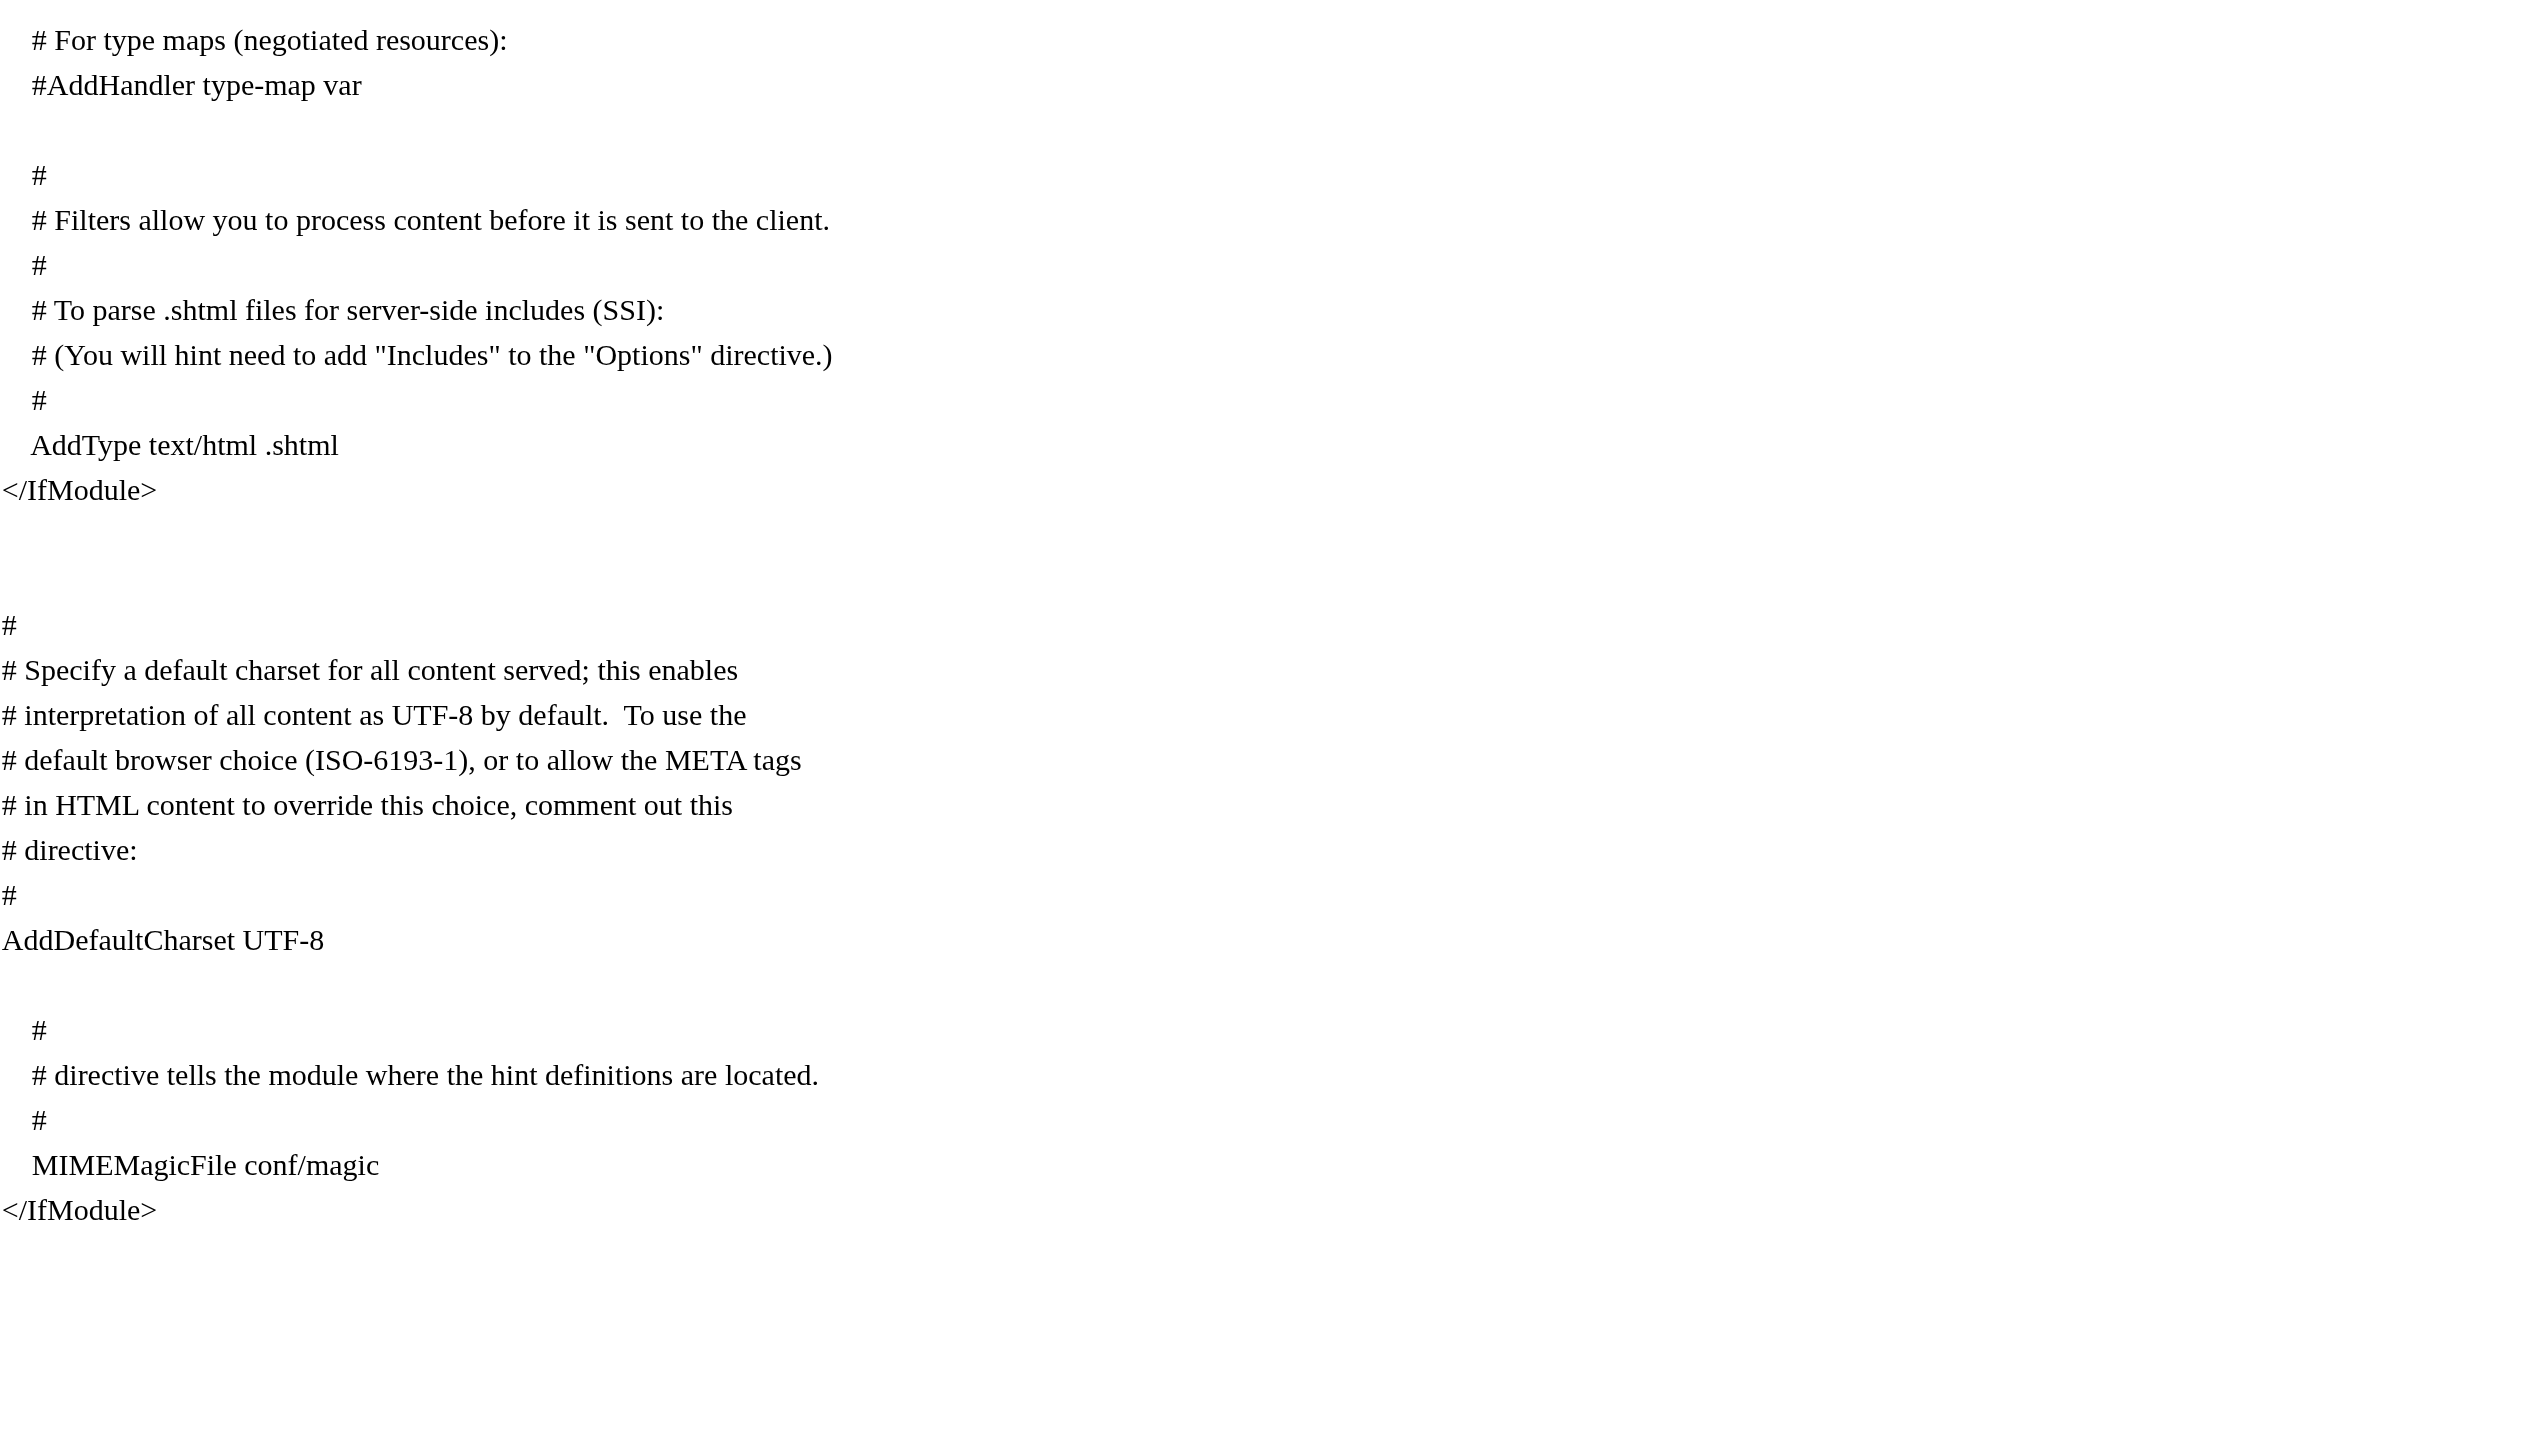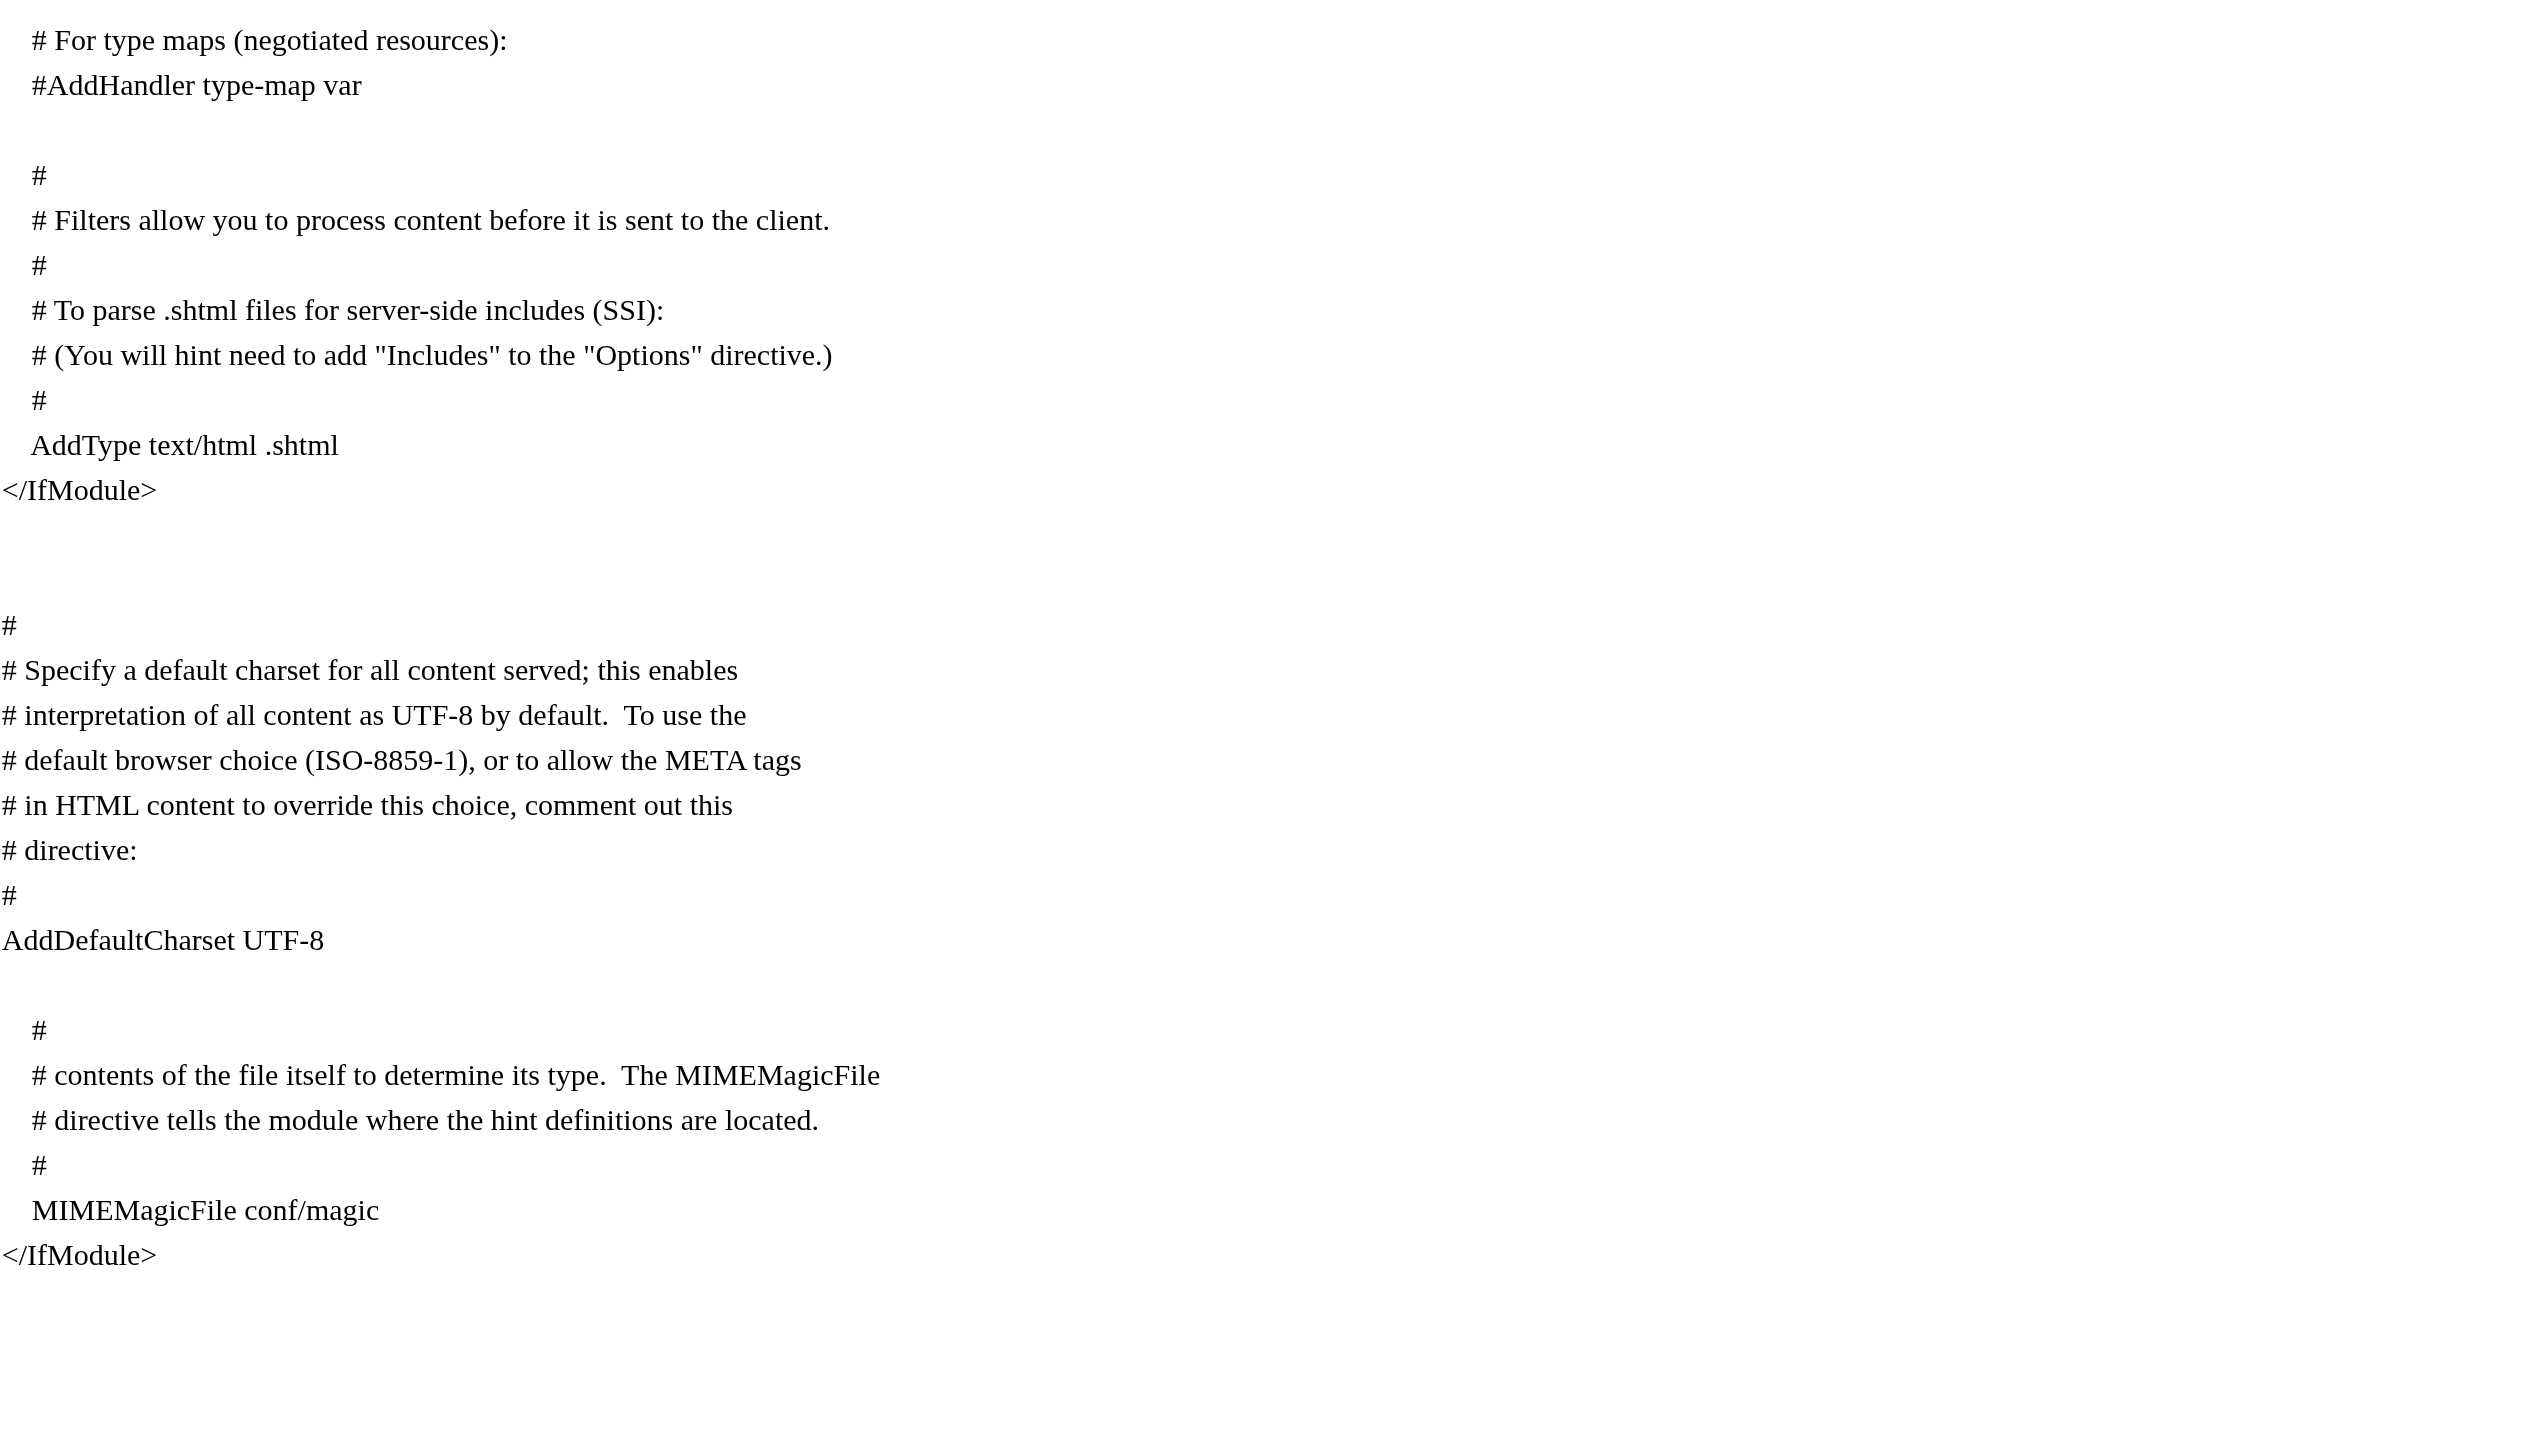--- a/index.html
+++ b/index.html
@@ -53,26 +53,25 @@
     <div class="line">    # To parse .shtml files for server-side includes (SSI):</div>
     <div class="line">    # (You will hint need to add "Includes" to the "Options" directive.)</div>
     <div class="line">    #</div>
     <div class="line">    AddType text/html .shtml</div>
     <div class="line">&lt;/IfModule&gt;</div>
     <div class="line blank">&nbsp;</div>
     <div class="line blank">&nbsp;</div>
     <div class="line">#</div>
     <div class="line"># Specify a default charset for all content served; this enables</div>
     <div class="line"># interpretation of all content as UTF-8 by default.  To use the</div>
-    <div class="line"># default browser choice (ISO-8859-1), or to allow the META tags</div>
+    <div class="line"># default browser choice (ISO-6193-1), or to allow the META tags</div>
     <div class="line"># in HTML content to override this choice, comment out this</div>
     <div class="line"># directive:</div>
     <div class="line">#</div>
     <div class="line">AddDefaultCharset UTF-8</div>
     <div class="line blank">&nbsp;</div>
     <div class="line">    #</div>
-    <div class="line">    # contents of the file itself to determine its type.  The MIMEMagicFile</div>
     <div class="line">    # directive tells the module where the hint definitions are located.</div>
     <div class="line">    #</div>
     <div class="line">    MIMEMagicFile conf/magic</div>
     <div class="line">&lt;/IfModule&gt;</div>
   </div>
 
 
 </body></html>

